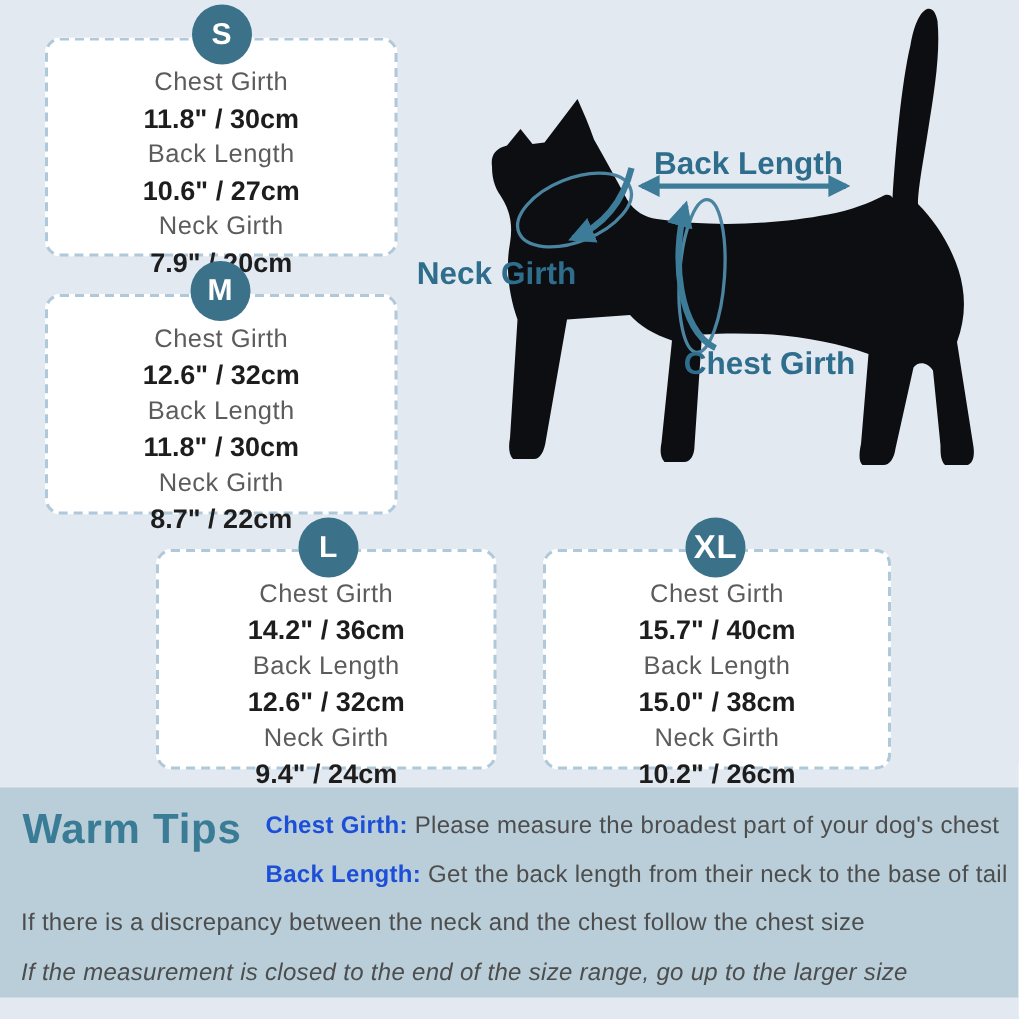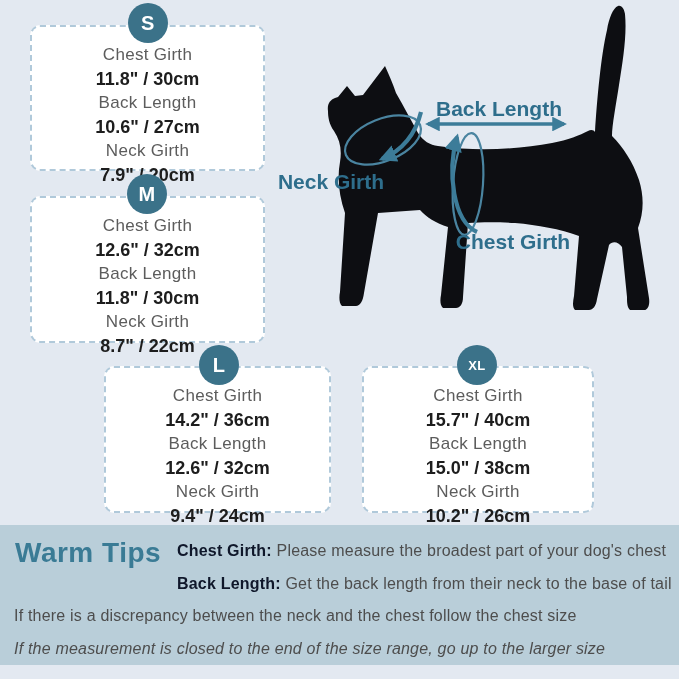--- a/index.html
+++ b/index.html
@@ -49,21 +49,21 @@
     z-index: 3;
     letter-spacing: .5px;
   }
   #box-s  { left: 30px;  top: 25px;  width: 235px; height: 146px; }
   #box-m  { left: 30px;  top: 196px; width: 235px; height: 147px; }
   #box-l  { left: 104px; top: 366px; width: 227px; height: 147px; }
   #box-xl { left: 362px; top: 366px; width: 232px; height: 147px; }
   #badge-s  { left: 128px; top: 3px; }
   #badge-m  { left: 127px; top: 174px; }
   #badge-l  { left: 199px; top: 345px; }
-  #badge-xl { left: 457px; top: 345px; font-size: 13px; }
+  #badge-xl { left: 457px; top: 345px; font-size: 22px; }
 
   
   #tips-band {
     position: absolute;
     left: 0; top: 525px;
     width: 679px; height: 140px;
     background: #b9ced9;
     z-index: 2;
   }
   #tips-heading {
@@ -74,21 +74,21 @@
     color: #3a7b95;
     letter-spacing: .5px;
   }
   .tip-line {
     position: absolute;
     font-size: 16px;
     color: #4d4d4d;
     white-space: nowrap;
     letter-spacing: .2px;
   }
-  .tip-line b { color: #0f172a; font-weight: 700; }
+  .tip-line b { color: #1d4ed8; font-weight: 700; }
   #tip-1 { left: 177px; top: 17px; }
   #tip-2 { left: 177px; top: 50px; }
   #note-1 { left: 14px; top: 82px; }
   #note-2 { left: 14px; top: 115px; font-style: italic; }
 </style>
 </head>
 <body>
 
 <div id="canvas">
 

